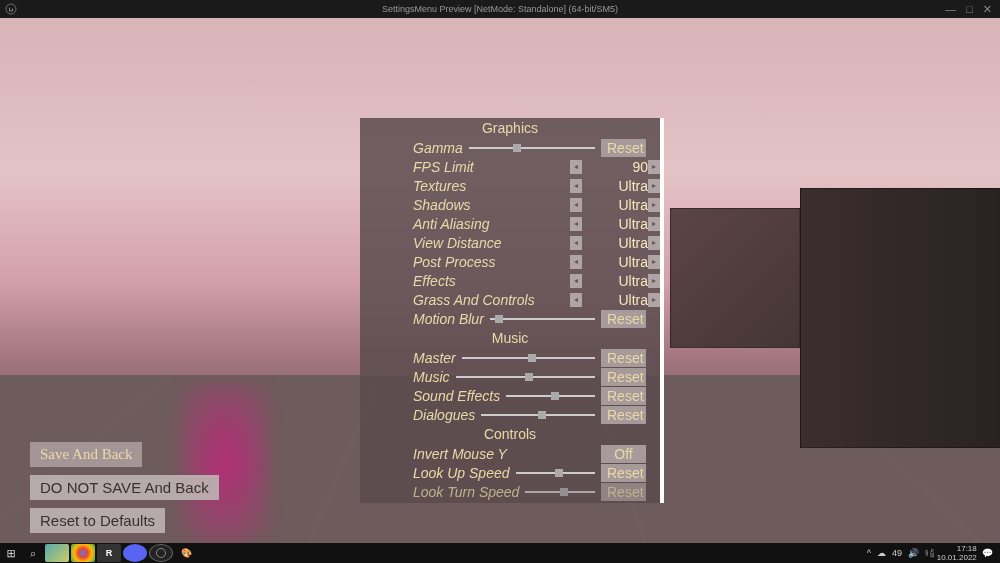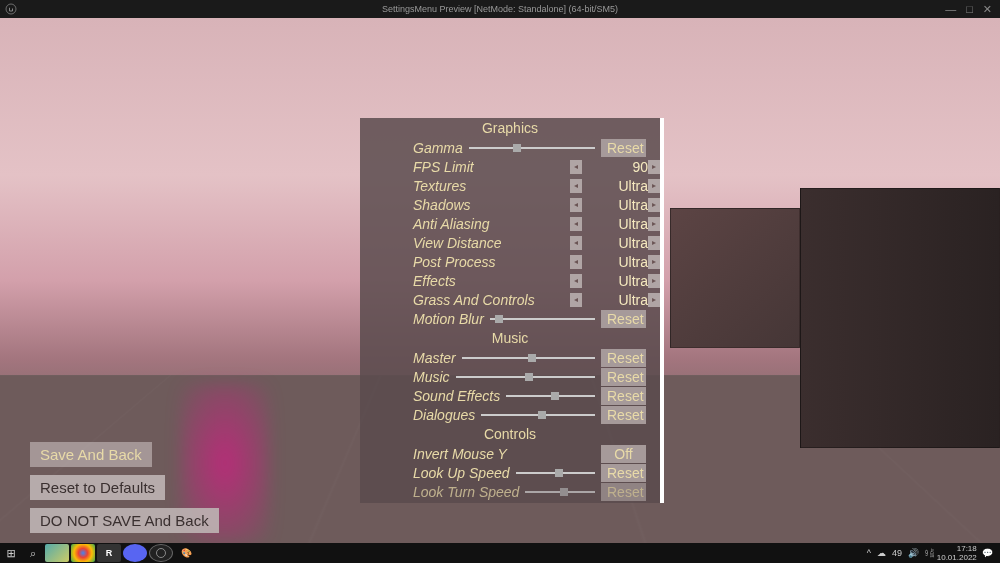--- a/index.html
+++ b/index.html
@@ -163,21 +163,21 @@
   .side-btn {
     background: rgba(190,180,180,0.9);
     color: #3a3030;
     border: none;
     padding: 4px 10px;
     font-size: 15px;
     text-align: left;
     cursor: pointer;
     width: fit-content;
   }
-  .side-btn.pale { background: rgba(200,190,190,0.6); color: #e8daa8; }
+  .side-btn.pale { background: rgba(200,190,190,0.6); color: #e8daa8; font-family: Liberation Serif, serif; }
 
   
   .taskbar {
     position: absolute;
     bottom: 0; left: 0; right: 0;
     height: 20px;
     background: #111;
     display: flex;
     align-items: center;
     color: #ccc;
@@ -371,22 +371,22 @@
       <div class="slider-track">
           <div class="slider-thumb" style="left:50%"></div>
         </div>
       <button class="btn reset">Reset</button>
     </div>
 
   </div>
 
   <div class="side-buttons">
     <button class="side-btn pale">Save And Back</button>
+    <button class="side-btn">DO NOT SAVE And Back</button>
     <button class="side-btn">Reset to Defaults</button>
-    <button class="side-btn">DO NOT SAVE And Back</button>
   </div>
 </div>
 
 <div class="taskbar">
   <div class="tb-icon">⊞</div>
   <div class="tb-icon">⌕</div>
   <div class="tb-app" style="background:linear-gradient(135deg,#5aa,#cc6)"></div>
   <div class="tb-app" style="background:radial-gradient(circle,#4285f4,#ea4335 30%,#fbbc05 60%,#34a853)"></div>
   <div class="tb-app" style="background:#333;color:#fff;font-weight:bold">R</div>
   <div class="tb-app" style="background:#5865f2;border-radius:50%"></div>

